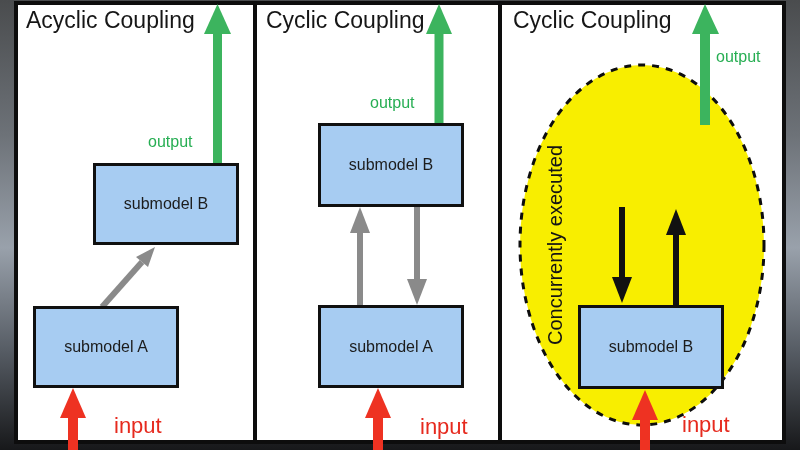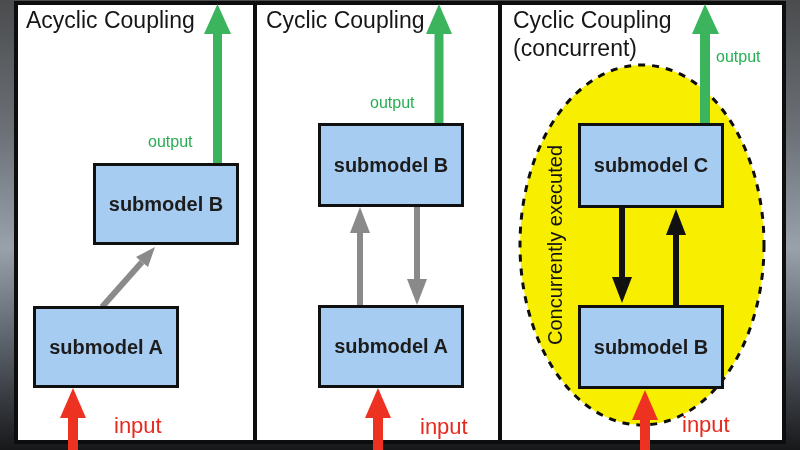--- a/index.html
+++ b/index.html
@@ -28,21 +28,21 @@
   .ln-red{stroke:var(--arrow-red,#ee3222);}
   .arr-gray{fill:var(--arrow-gray,#8a8a8a);}
   .ln-gray{stroke:var(--arrow-gray,#8a8a8a);}
   .arr-black{fill:var(--arrow-black,#111111);}
   .ln-black{stroke:var(--arrow-black,#111111);}
   .ellipse{fill:var(--ellipse-fill,#f8ee00);stroke:#0d0d0d;stroke-width:3;stroke-dasharray:7 7;}
   .submodel-box{
     position:absolute;z-index:10;background:var(--box-fill,#a7ccf2);
     border:3px solid #101010;box-sizing:border-box;
     display:flex;align-items:center;justify-content:center;
-    color:#1c1c1c;font-size:20px;font-weight:bold;
+    color:#1c1c1c;font-size:16px;
   }
   .io-label{position:absolute;z-index:12;font-size:16px;white-space:nowrap;}
   .out-label{color:var(--label-green,#27ae53);}
   .in-label{color:var(--label-red,#e62a1e);font-size:22px;margin-left:24px;}
   .rot-label{
     position:absolute;z-index:12;color:#141414;font-size:20px;text-align:center;
     width:220px;height:24px;left:446px;top:233px;
     transform:rotate(-90deg);transform-origin:center;white-space:nowrap;
   }
 </style>
@@ -138,30 +138,26 @@
   </div>
 
   <div class="submodel-box" style="left:318px;top:305px;width:146px;height:83px;">
     <span>submodel A</span>
   </div>
 
   <div class="io-label in-label" style="left:396px;top:414px;">input</div>
 
   <div class="panel-title" style="left:513px;top:6px;">
     <div>Cyclic Coupling</div>
-    <div>(concurrent)</div>
   </div>
 
   <div class="io-label out-label" style="left:716px;top:48px;">output</div>
 
   <div class="rot-label">Concurrently executed</div>
 
-  <div class="submodel-box" style="left:578px;top:123px;width:146px;height:85px;">
-    <span>submodel C</span>
-  </div>
 
   <div class="submodel-box" style="left:578px;top:305px;width:146px;height:84px;">
     <span>submodel B</span>
   </div>
 
   <div class="io-label in-label" style="left:658px;top:412px;">input</div>
 
 </div>
 
 </body></html>

